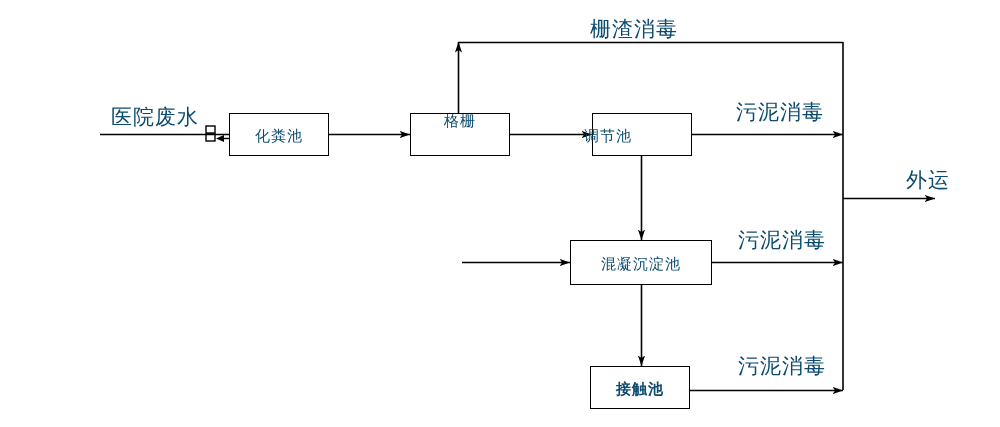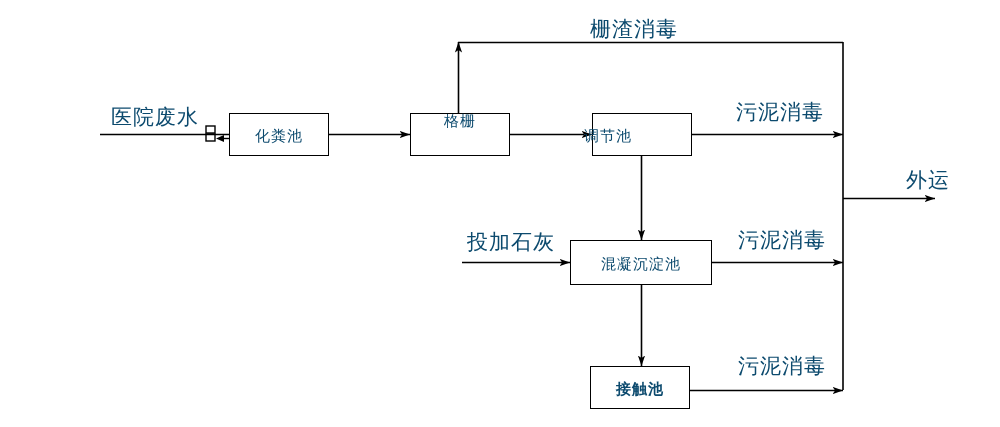--- a/index.html
+++ b/index.html
@@ -136,21 +136,20 @@
 
   <div class="node-box" style="left:590px; top:366px; width:100px; height:43px;"></div>
   <div class="box-label" style="left:640px; top:388px;font-weight:bold;">接触池</div>
 
   <div class="edge-label" style="left:155px; top:116px;">医院废水</div>
 
   <div class="edge-label" style="left:634px; top:28px;">栅渣消毒</div>
 
   <div class="edge-label" style="left:780px; top:111px;">污泥消毒</div>
 
-  <div class="edge-label" style="left:511px; top:241px;">投加石灰</div>
 
   <div class="edge-label" style="left:782px; top:239px;">污泥消毒</div>
 
   <div class="edge-label" style="left:782px; top:365px;">污泥消毒</div>
 
   <div class="edge-label" style="left:884px; top:179px;margin-left:44px;">外运</div>
 
 </div>
 
 </body></html>

